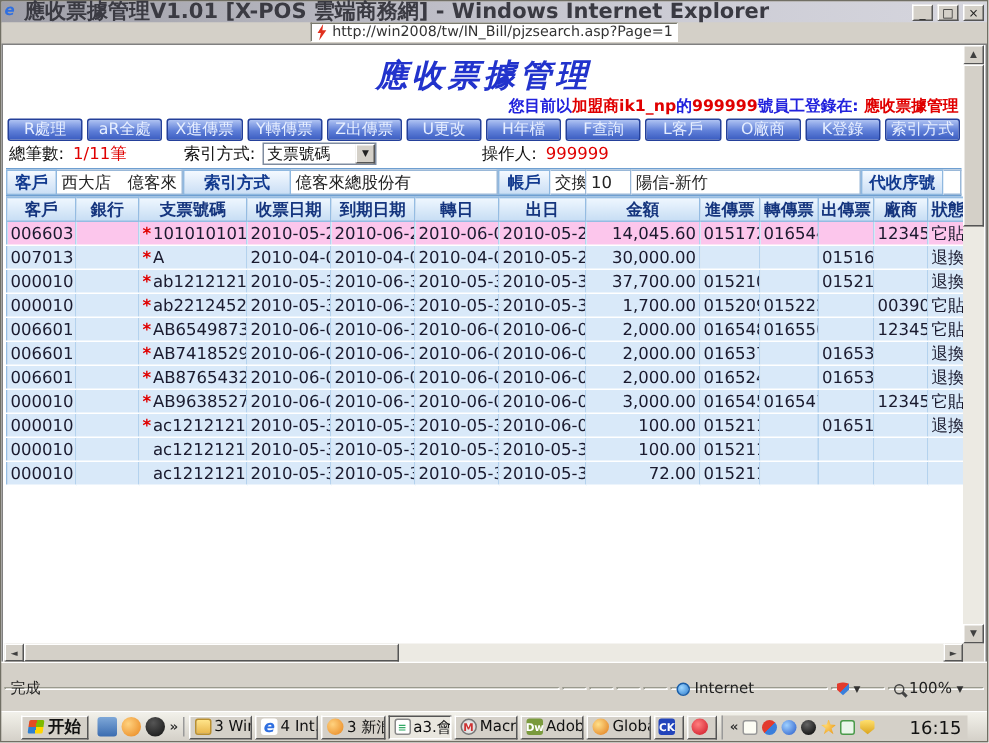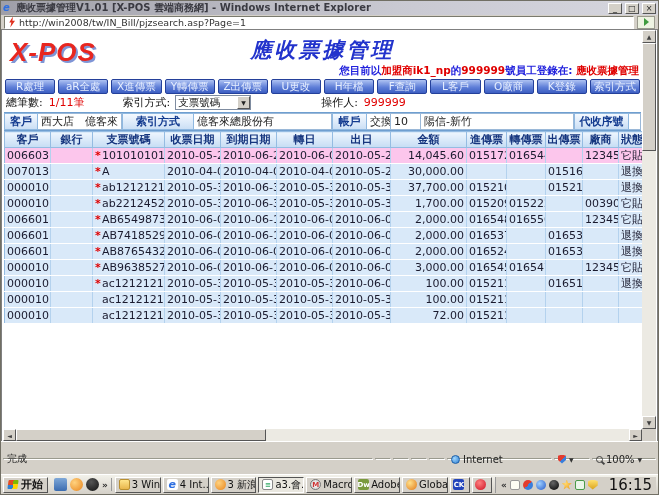--- a/index.html
+++ b/index.html
@@ -3,26 +3,26 @@
 <meta charset="utf-8">
 <style>
   * { margin:0; padding:0; box-sizing:border-box; font-family:"DejaVu Sans", sans-serif; }
   html,body { width:659px; height:495px; overflow:hidden; background:#d4d0c8; }
   .window { width:659px; height:495px; display:flex; flex-direction:column; border:1px solid #716f64; background:#d4d0c8; }
 
   
   .titlebar { height:14px; display:flex; align-items:center; gap:3px; padding:0 2px;
     background:linear-gradient(90deg,#9f9fa8,#c9c9d2 60%,#d6d6de); }
   .titlebar .ie-ico { width:10px; height:10px; font-size:10px; line-height:9px; font-weight:bold; font-style:italic; color:#2f6fe0; }
-  .titlebar .ttl { flex:1; font-size:10px; font-weight:bold; color:#3a3a42; white-space:nowrap; overflow:hidden; }
+  .titlebar .ttl { flex:1; font-size:14px; font-weight:bold; color:#3a3a42; white-space:nowrap; overflow:hidden; }
   .winbtn { width:14px; height:11px; font-size:8px; line-height:9px; text-align:center; background:#d4d0c8;
     border:1px solid; border-color:#fff #555 #555 #fff; color:#222; }
 
   
-  .addrbar { height:15px; display:flex; align-items:center; gap:3px; padding:0 3px; background:#d4d0c8; border-bottom:1px solid #808080; }
+  .addrbar { height:15px; display:flex; align-items:center; gap:3px; padding:0 3px; background:#d4d0c8; border-bottom:1px solid #808080;flex-direction:column; }
   .addr-input { flex:1; height:13px; background:#fff; border:1px solid; border-color:#7a7a6e #fff #fff #7a7a6e; display:flex; align-items:center; gap:3px; padding:0 3px; }
   .flash { width:8px; height:11px; background:#e0301e; display:inline-block;
     clip-path:polygon(62% 0,15% 55%,42% 55%,28% 100%,88% 38%,55% 38%); }
   .url { font-size:9.5px; color:#333; white-space:nowrap; overflow:hidden; }
   .gobtn { width:18px; height:13px; background:#eef3e2; border:1px solid #9a9a8e; display:flex; align-items:center; justify-content:center; }
   .gobtn::after { content:''; width:0; height:0; border-left:5px solid #3f9b3f; border-top:4px solid transparent; border-bottom:4px solid transparent; }
 
   
   .content { position:relative; flex:1; background:#fff; border-left:1px solid #808080; border-right:1px solid #808080; }
   .page { position:absolute; left:1px; top:0; right:15px; bottom:12px; background:#fff; overflow:hidden; }
@@ -89,21 +89,21 @@
   .pane.grow { flex:1; }
   .pane.tiny { width:16px; }
   .globe { width:9px; height:9px; border-radius:50%; background:radial-gradient(circle at 35% 35%,#9fd6ff,#2f7fd0); border:1px solid #1b5ea8; display:inline-block; }
   .shield { width:8px; height:9px; display:inline-block; background:linear-gradient(135deg,#e23b2e 50%,#3a7edb 50%);
     clip-path:polygon(50% 0,100% 15%,100% 60%,50% 100%,0 60%,0 15%); }
   .mag { width:7px; height:7px; border:1px solid #444; border-radius:50%; position:relative; display:inline-block; }
   .mag::after { content:''; position:absolute; width:4px; height:2px; background:#444; transform:rotate(45deg); right:-3px; bottom:-2px; }
   .drop { font-size:6px; color:#333; }
 
   
-  .taskbar { height:20px; display:flex; align-items:center; gap:3px; background:linear-gradient(#f2f1ea,#d4d0c8); border-top:1px solid #fff; padding:1px 2px; }
+  .taskbar { height:20px; display:flex; align-items:center; gap:3px; background:linear-gradient(#f2f1ea,#d4d0c8); border-top:1px solid #fff; padding:1px 13px; }
   .start { height:16px; display:flex; align-items:center; gap:3px; padding:0 4px; background:#d4d0c8;
     border:1px solid; border-color:#fff #555 #555 #fff; font-size:11px; font-weight:bold; color:#111; }
   .flag { width:10px; height:9px; display:inline-block; transform:skewX(-8deg); border-radius:1px;
     background:conic-gradient(#7eb900 0 25%, #ffd500 0 50%, #2f7fd0 0 75%, #e34b22 0); }
   .ql { display:flex; align-items:center; gap:3px; padding:0 3px; border-right:1px solid #999; }
   .ql-ico { width:13px; height:13px; border-radius:2px; display:inline-block; }
   .ql-win { background:linear-gradient(#7fa8d8,#3b6cb0); }
   .ql-uc { background:radial-gradient(circle at 35% 35%,#ffd27f,#e8841c); border-radius:50%; }
   .ql-qq { background:radial-gradient(circle at 40% 30%,#555,#111); border-radius:50%; }
   .chev { font-size:9px; color:#333; font-weight:bold; }
@@ -125,21 +125,21 @@
   .task.icon-only { flex:0 0 20px; justify-content:center; }
   .tray { display:flex; align-items:center; gap:3px; border-left:1px solid #999; padding:0 4px 0 5px; height:16px; background:#d4d0c8; }
   .tray-ic { width:10px; height:10px; display:inline-block; border-radius:2px; }
   .ti-notepad { background:#fdfdf4; border:1px solid #999; }
   .ti-sync { background:linear-gradient(135deg,#e23b2e 50%,#3a7edb 50%); border-radius:50%; }
   .ti-messenger { background:radial-gradient(circle at 35% 35%,#9fd0ff,#2458c8); border-radius:50%; }
   .ti-qq { background:radial-gradient(circle at 40% 30%,#666,#000); border-radius:50%; }
   .ti-favorites { background:radial-gradient(circle at 35% 35%,#ffd86e,#e8900c); clip-path:polygon(50% 0,63% 35%,100% 38%,70% 62%,82% 100%,50% 77%,18% 100%,30% 62%,0 38%,37% 35%); }
   .ti-calendar { background:#eaf6ea; border:1px solid #4a9a4a; }
   .ti-shield { background:linear-gradient(#ffe06e,#d8a018); clip-path:polygon(50% 0,100% 15%,100% 60%,50% 100%,0 60%,0 15%); }
-  .clock { font-size:15px; color:#111; margin-left:8px; }
+  .clock { font-size:12px; color:#111; margin-left:20px; }
 </style>
 </head>
 <body>
 
 <div class="window">
 
   <div class="titlebar">
     <span class="ie-ico">e</span>
     <span class="ttl">應收票據管理V1.01 [X-POS 雲端商務網] - Windows Internet Explorer</span>
     <span class="winbtn">_</span>
@@ -152,21 +152,20 @@
       <span class="flash"></span>
       <span class="url">http://win2008/tw/IN_Bill/pjzsearch.asp?Page=1</span>
     </div>
     <div class="gobtn"></div>
   </div>
 
   <div class="content">
     <div class="page">
 
       <div class="page-hd">
-        <span class="logo">X-POS</span>
         <span class="page-title">應收票據管理</span>
         <span class="login-info"><span class="b">您目前以</span><span class="r">加盟商ik1_np</span><span class="b">的</span><span class="r">999999</span><span class="b">號員工登錄在: </span><span class="r">應收票據管理</span></span>
       </div>
 
       <div class="toolbar">
           <div class="tbtn">R處理</div>
           <div class="tbtn">aR全處</div>
           <div class="tbtn">X進傳票</div>
           <div class="tbtn">Y轉傳票</div>
           <div class="tbtn">Z出傳票</div>

